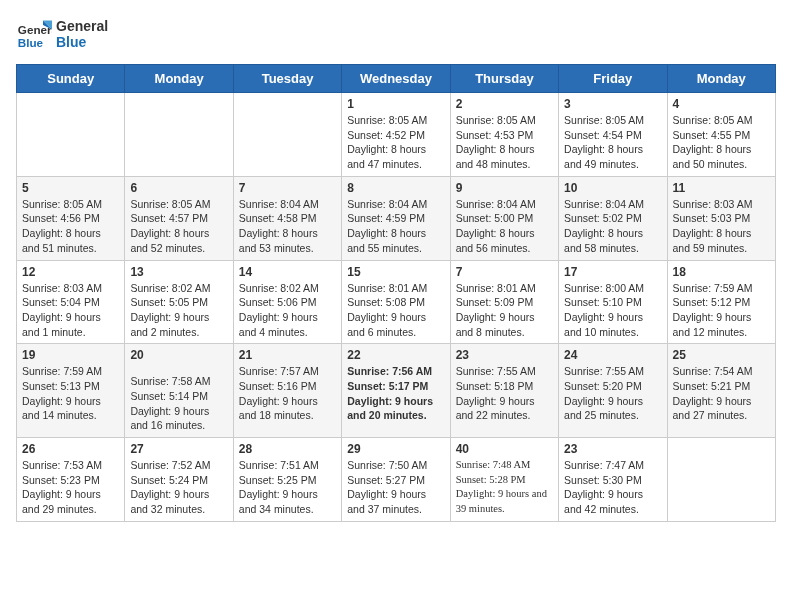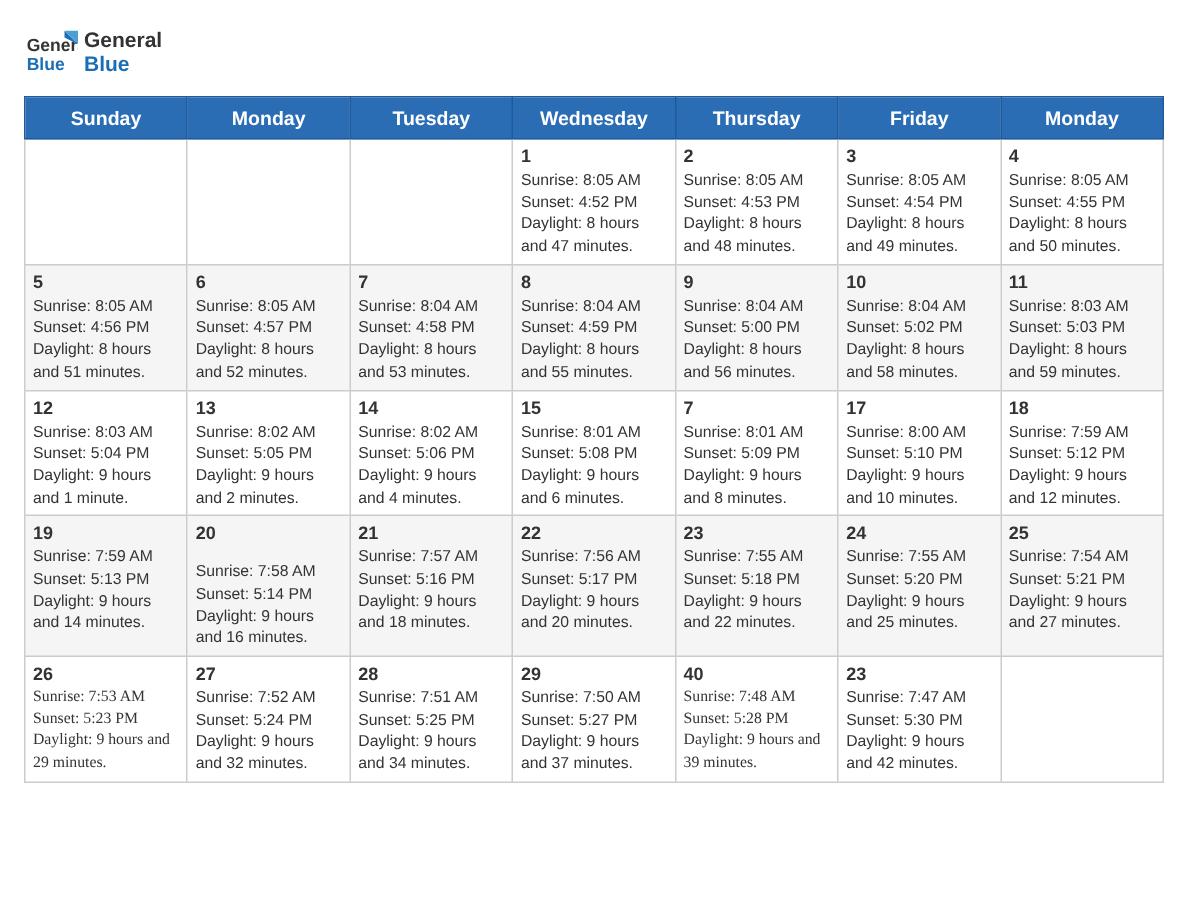--- a/index.html
+++ b/index.html
@@ -244,21 +244,21 @@
 Daylight: 9 hours and 16 minutes.</div>
         </td>
         <td>
           <span class="day-num">21</span>
           <div class="day-info" style="white-space: pre-wrap;">Sunrise: 7:57 AM
 Sunset: 5:16 PM
 Daylight: 9 hours and 18 minutes.</div>
         </td>
         <td>
           <span class="day-num">22</span>
-          <div class="day-info" style="white-space: pre-wrap;">Sunrise: 7:56 AM
+          <div class="day-info" style="white-space: pre-wrap; font-weight: bold;">Sunrise: 7:56 AM
 Sunset: 5:17 PM
 Daylight: 9 hours and 20 minutes.</div>
         </td>
         <td>
           <span class="day-num">23</span>
           <div class="day-info" style="white-space: pre-wrap;">Sunrise: 7:55 AM
 Sunset: 5:18 PM
 Daylight: 9 hours and 22 minutes.</div>
         </td>
         <td>
@@ -270,21 +270,21 @@
         <td>
           <span class="day-num">25</span>
           <div class="day-info" style="white-space: pre-wrap;">Sunrise: 7:54 AM
 Sunset: 5:21 PM
 Daylight: 9 hours and 27 minutes.</div>
         </td>
       </tr>
       <tr>
         <td>
           <span class="day-num">26</span>
-          <div class="day-info" style="white-space: pre-wrap; font-family: Liberation Serif, serif;">Sunrise: 7:53 AM
+          <div class="day-info" style="white-space: pre-wrap;">Sunrise: 7:53 AM
 Sunset: 5:23 PM
 Daylight: 9 hours and 29 minutes.</div>
         </td>
         <td>
           <span class="day-num">27</span>
           <div class="day-info" style="white-space: pre-wrap;">Sunrise: 7:52 AM
 Sunset: 5:24 PM
 Daylight: 9 hours and 32 minutes.</div>
         </td>
         <td>

